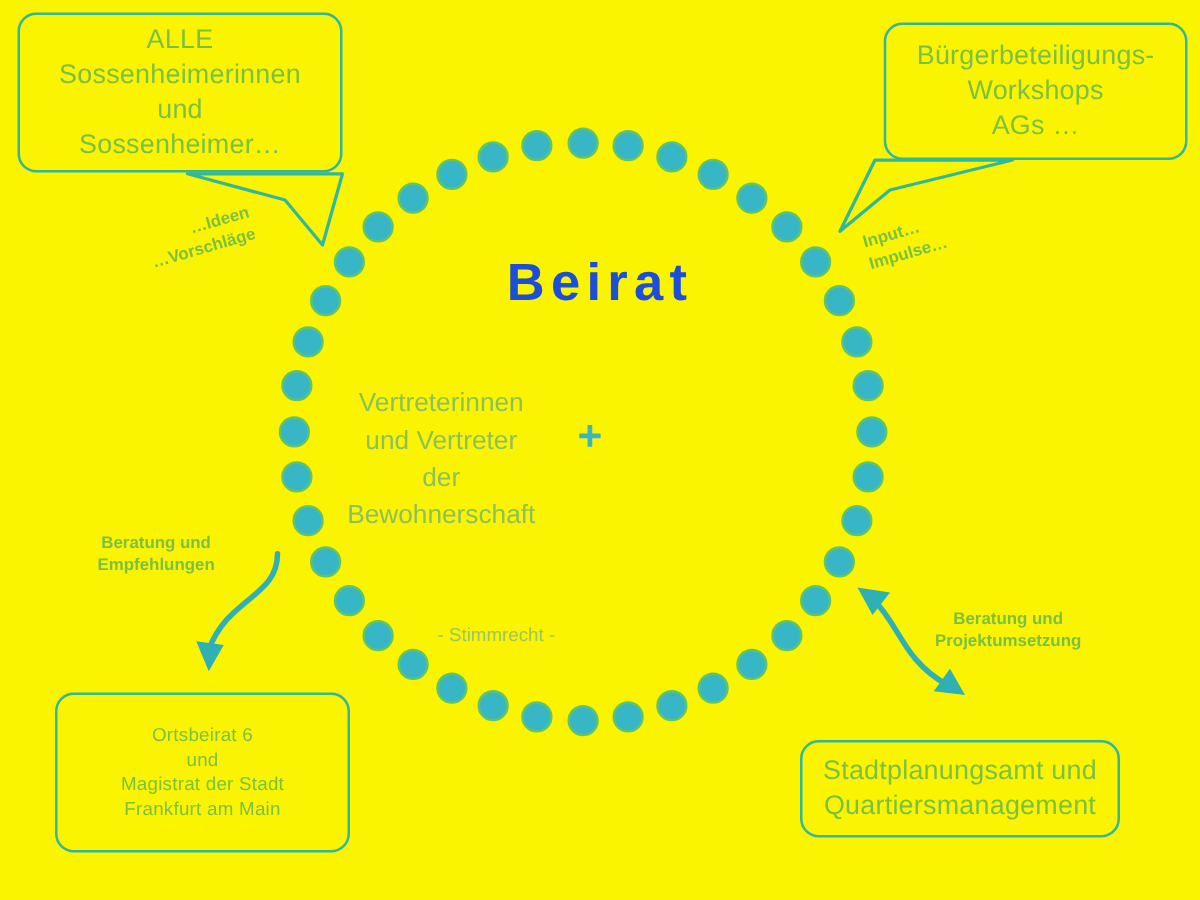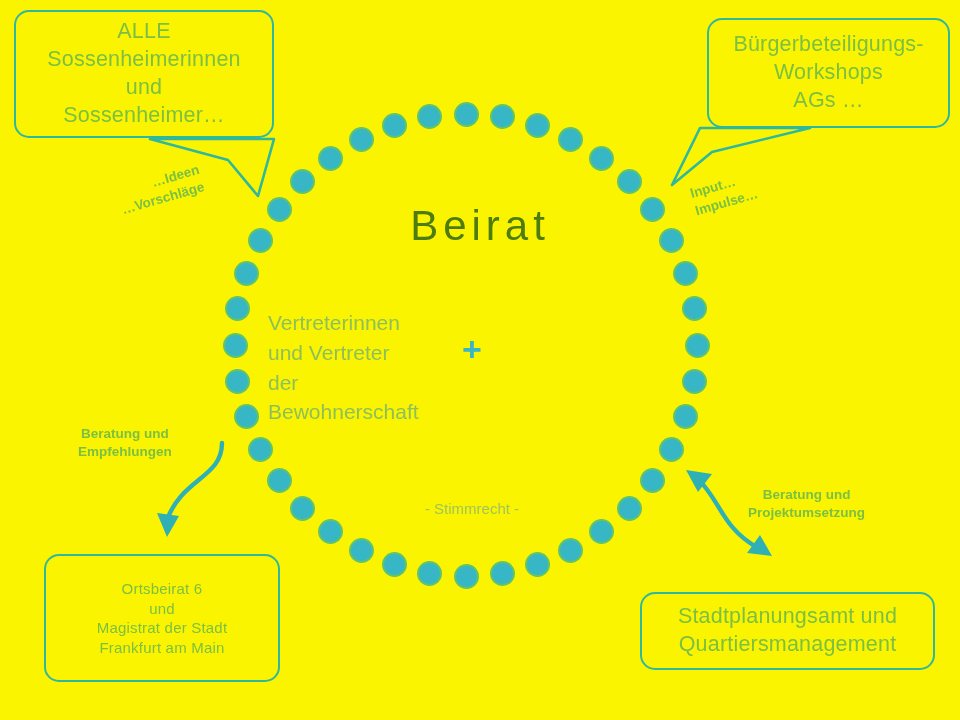--- a/index.html
+++ b/index.html
@@ -39,21 +39,21 @@
   }
   #bubble-workshops {
     left: 707px; top: 18px;  width: 243px; height: 110px;
     font-size: 21.5px;
   }
   #box-ortsbeirat {
     left: 44px;  top: 554px; width: 236px; height: 128px;
     font-size: 15px;
   }
   #box-stadtplanung {
-    left: 640px; top: 592px; width: 295px; height: 78px;
+    left: 640px; top: 592px; width: 256px; height: 78px;
     font-size: 21.5px;
   }
 
   
   #dot-circle {
     position: absolute;
     left: 0; top: 0;
     width: 960px; height: 720px;
     pointer-events: none;
   }
@@ -66,44 +66,44 @@
     background: #37b6c6;
     box-shadow: 0 0 0 2px #61c46a;
   }
 
   
   #title-beirat {
     position: absolute;
     left: 0; top: 202px; width: 960px;
     text-align: center;
     font-size: 42px;
-    font-weight: normal;
+    font-weight: bold;
     letter-spacing: 5px;
-    color: #4d7c0f;
+    color: #1d4ed8;
   }
   .center-col {
     position: absolute;
     top: 308px;
     font-size: 21px;
     line-height: 1.42;
     color: #8dbf5a;
+    text-align: center;
   }
   #col-left  { left: 268px; width: 170px; }
   #col-right { left: 496px; width: 166px; }
   #plus-sign {
     position: absolute;
     left: 450px; top: 330px;
     width: 44px; text-align: center;
     font-size: 34px; font-weight: bold;
     color: #37b6c6;
   }
   #stimmrecht {
     position: absolute;
     left: 350px; top: 500px; width: 244px;
-    text-align: center;
     font-size: 15px;
     color: #9ec45c;
   }
 
   
   .annot {
     position: absolute;
     font-size: 13.5px;
     font-weight: bold;
     line-height: 1.35;

